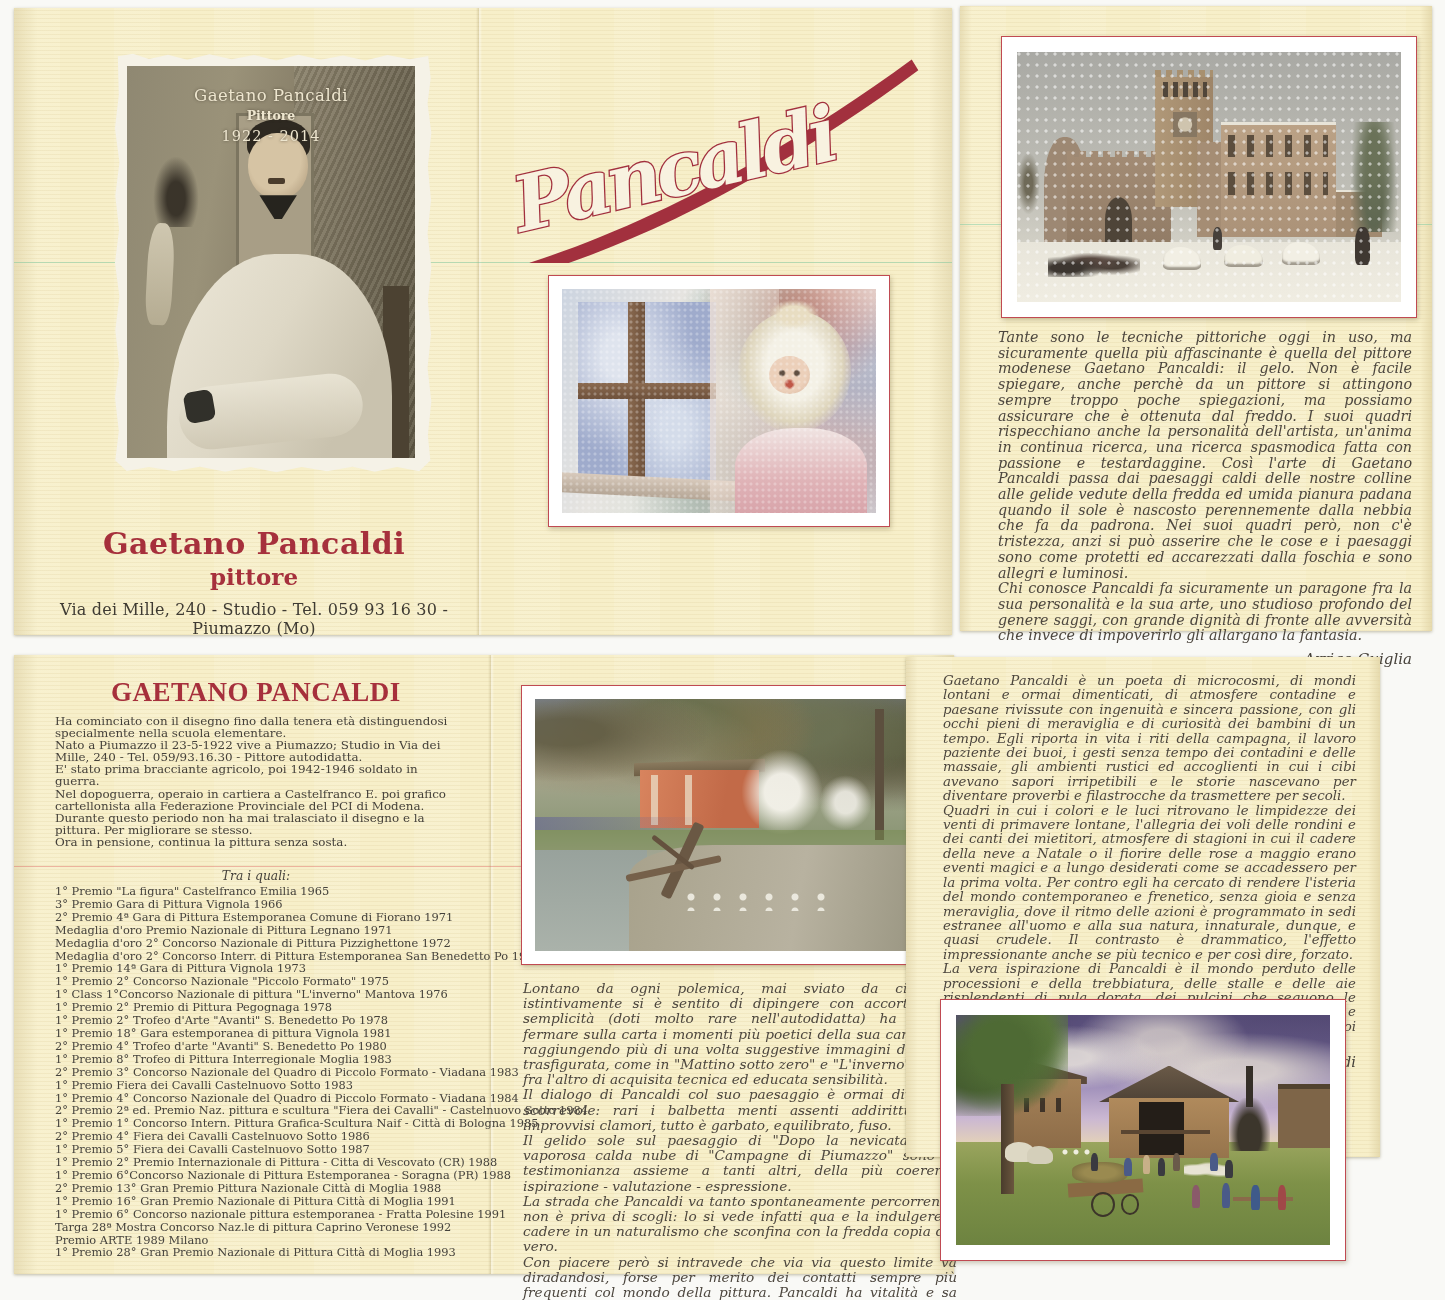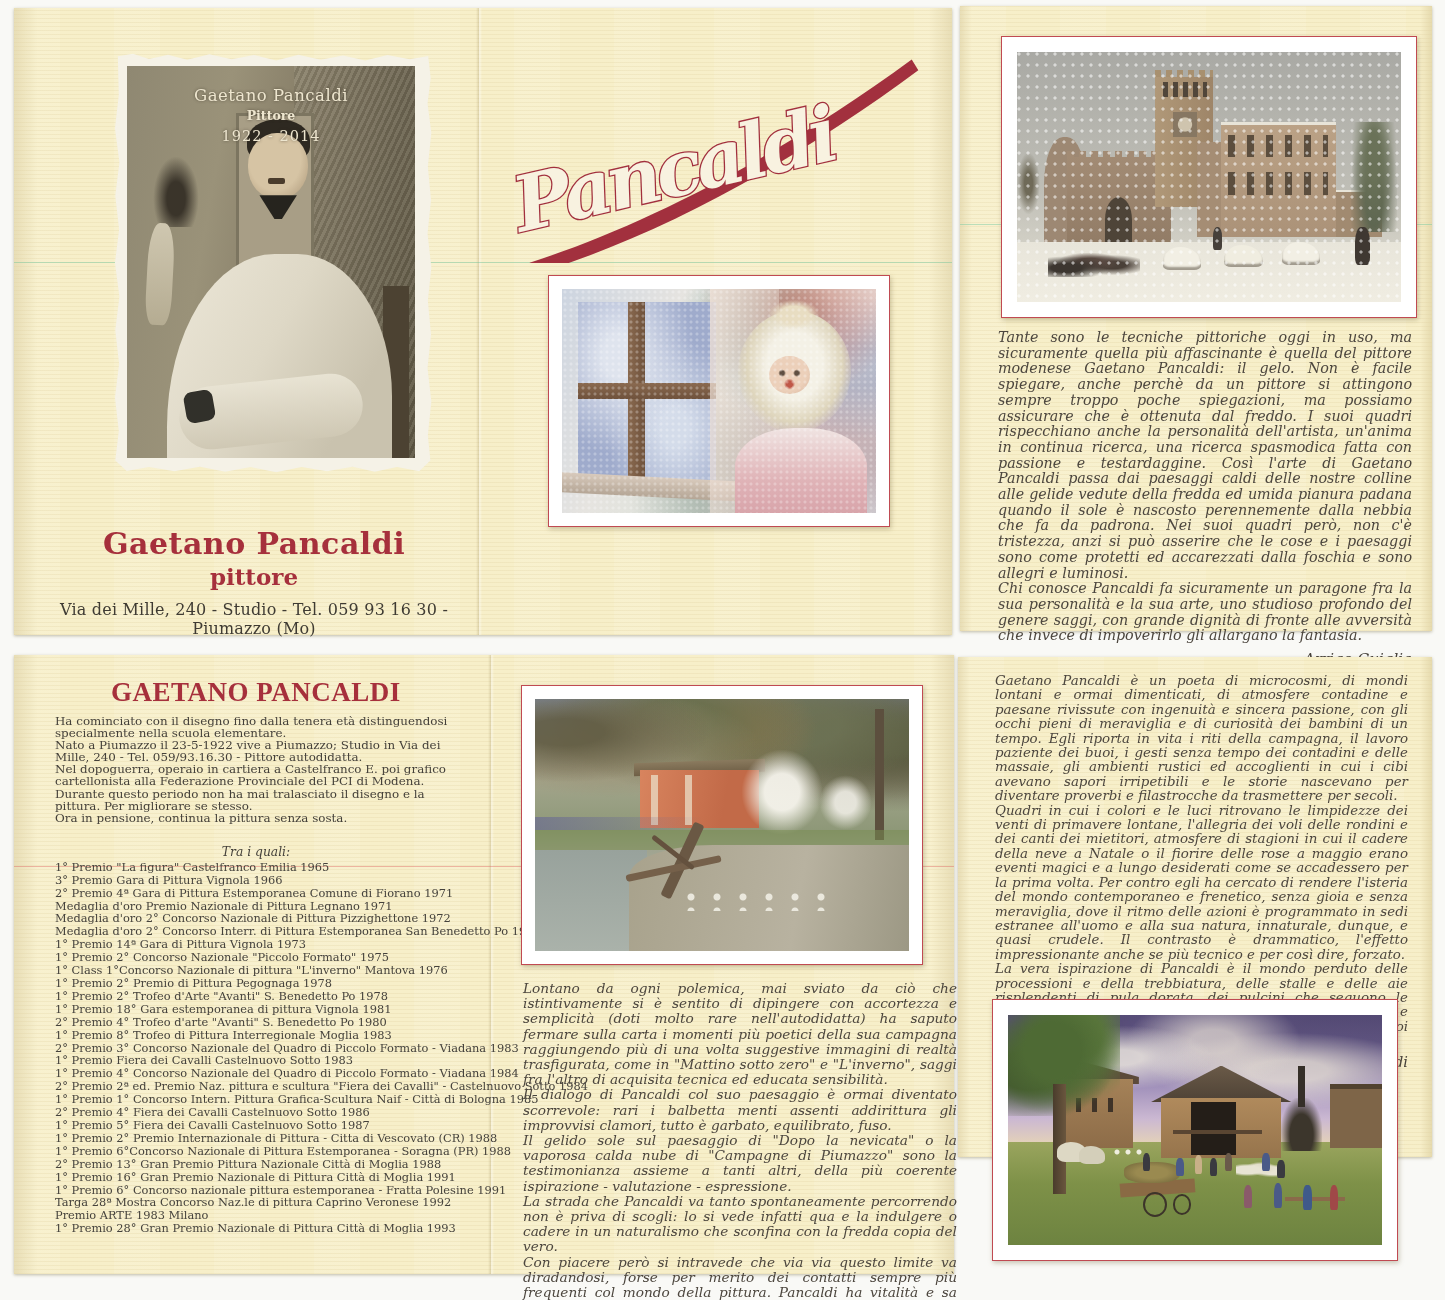--- a/index.html
+++ b/index.html
@@ -160,20 +160,21 @@
 
 <div class="sheet" style="left:14px;top:655px;width:940px;height:619px">
   <div class="crease" style="left:474px"></div>
   <div class="scanline-r" style="top:211px"></div>
 
   <div class="s" style="left:41px;top:22px;width:402px">
     <div class="bl-title">GAETANO PANCALDI</div>
     <div class="bio">
         <p>Ha cominciato con il disegno fino dalla tenera età distinguendosi specialmente nella scuola elementare.</p>
         <p>Nato a Piumazzo il 23-5-1922 vive a Piumazzo; Studio in Via dei Mille, 240 - Tel. 059/93.16.30 - Pittore autodidatta.</p>
+        <p>E' stato prima bracciante agricolo, poi 1942-1946 soldato in guerra.</p>
         <p>Nel dopoguerra, operaio in cartiera a Castelfranco E. poi grafico cartellonista alla Federazione Provinciale del PCI di Modena.</p>
         <p>Durante questo periodo non ha mai tralasciato il disegno e la pittura. Per migliorare se stesso.</p>
         <p>Ora in pensione, continua la pittura senza sosta.</p>
       </div>
     <div class="tra" style="margin-top:21px">Tra i quali:</div>
     <div class="prizes" style="margin-top:2px">
         <div>1° Premio "La figura" Castelfranco Emilia 1965</div>
         <div>3° Premio Gara di Pittura Vignola 1966</div>
         <div>2° Premio 4ª Gara di Pittura Estemporanea Comune di Fiorano 1971</div>
         <div>Medaglia d'oro Premio Nazionale di Pittura Legnano 1971</div>
@@ -193,21 +194,21 @@
         <div>2° Premio 2ª ed. Premio Naz. pittura e scultura "Fiera dei Cavalli" - Castelnuovo Sotto 1984</div>
         <div>1° Premio 1° Concorso Intern. Pittura Grafica-Scultura Naif - Città di Bologna 1985</div>
         <div>2° Premio 4° Fiera dei Cavalli Castelnuovo Sotto 1986</div>
         <div>1° Premio 5° Fiera dei Cavalli Castelnuovo Sotto 1987</div>
         <div>1° Premio 2° Premio Internazionale di Pittura - Citta di Vescovato (CR) 1988</div>
         <div>1° Premio 6°Concorso Nazionale di Pittura Estemporanea - Soragna (PR) 1988</div>
         <div>2° Premio 13° Gran Premio Pittura Nazionale Città di Moglia 1988</div>
         <div>1° Premio 16° Gran Premio Nazionale di Pittura Città di Moglia 1991</div>
         <div>1° Premio 6° Concorso nazionale pittura estemporanea - Fratta Polesine 1991</div>
         <div>Targa 28ª Mostra Concorso Naz.le di pittura Caprino Veronese 1992</div>
-        <div>Premio ARTE 1983 Milano</div>
+        <div>Premio ARTE 1989 Milano</div>
         <div>1° Premio 28° Gran Premio Nazionale di Pittura Città di Moglia 1993</div>
       </div>
   </div>
 
   <div class="art-frame" style="left:507px;top:30px;width:402px;height:280px">
     <div class="art" style="inset:13px;background:linear-gradient(180deg,#8792a6 0%,#9aa2ae 14%,#b0b0a0 20%,#a8a48c 28%,#9aa084 40%,#8e9878 52%,#a0a490 60%,#a8aa9a 70%,#b0aea0 82%,#a8a698 100%)" aria-label="Spring landscape with red farmhouse, blossoming white trees and a fallen branch">
       <div class="s" style="left:0;top:0;width:100%;height:60%;background:
         radial-gradient(ellipse at 8% 22%, rgba(90,85,60,.8) 8%, rgba(0,0,0,0) 30%),
         radial-gradient(ellipse at 20% 30%, rgba(150,140,110,.8) 10%, rgba(0,0,0,0) 35%),
         radial-gradient(ellipse at 38% 14%, rgba(105,110,75,.9) 12%, rgba(0,0,0,0) 38%),
@@ -238,21 +239,21 @@
         <p>Lontano da ogni polemica, mai sviato da ciò che istintivamente si è sentito di dipingere con accortezza e semplicità (doti molto rare nell'autodidatta) ha saputo fermare sulla carta i momenti più poetici della sua campagna raggiungendo più di una volta suggestive immagini di realtà trasfigurata, come in "Mattino sotto zero" e "L'inverno", saggi fra l'altro di acquisita tecnica ed educata sensibilità.</p>
         <p>Il dialogo di Pancaldi col suo paesaggio è ormai diventato scorrevole: rari i balbetta menti assenti addirittura gli improvvisi clamori, tutto è garbato, equilibrato, fuso.</p>
         <p>Il gelido sole sul paesaggio di "Dopo la nevicata" o la vaporosa calda nube di "Campagne di Piumazzo" sono la testimonianza assieme a tanti altri, della più coerente ispirazione - valutazione - espressione.</p>
         <p>La strada che Pancaldi va tanto spontaneamente percorrendo non è priva di scogli: lo si vede infatti qua e la indulgere o cadere in un naturalismo che sconfina con la fredda copia del vero.</p>
         <p>Con piacere però si intravede che via via questo limite va diradandosi, forse per merito dei contatti sempre più frequenti col mondo della pittura. Pancaldi ha vitalità e sa applicarsi con metodo; questo lascia presagire ulteriori sviluppi nella sua personalità e nelle sue opere future. (1959)</p>
       </div>
 
   </div>
 </div>
 
-<div class="sheet" style="left:958px;top:657px;width:474px;height:500px">
+<div class="sheet" style="left:906px;top:657px;width:474px;height:500px">
 
   <div class="s it-block br-text" style="left:37px;top:17px;width:413px">
     <div>
         <p>Gaetano Pancaldi è un poeta di microcosmi, di mondi lontani e ormai dimenticati, di atmosfere contadine e paesane rivissute con ingenuità e sincera passione, con gli occhi pieni di meraviglia e di curiosità dei bambini di un tempo. Egli riporta in vita i riti della campagna, il lavoro paziente dei buoi, i gesti senza tempo dei contadini e delle massaie, gli ambienti rustici ed accoglienti in cui i cibi avevano sapori irripetibili e le storie nascevano per diventare proverbi e filastrocche da trasmettere per secoli.</p>
         <p>Quadri in cui i colori e le luci ritrovano le limpidezze dei venti di primavere lontane, l'allegria dei voli delle rondini e dei canti dei mietitori, atmosfere di stagioni in cui il cadere della neve a Natale o il fiorire delle rose a maggio erano eventi magici e a lungo desiderati come se accadessero per la prima volta. Per contro egli ha cercato di rendere l'isteria del mondo contemporaneo e frenetico, senza gioia e senza meraviglia, dove il ritmo delle azioni è programmato in sedi estranee all'uomo e alla sua natura, innaturale, dunque, e quasi crudele. Il contrasto è drammatico, l'effetto impressionante anche se più tecnico e per così dire, forzato.</p>
         <p>La vera ispirazione di Pancaldi è il mondo perduto delle processioni e della trebbiatura, delle stalle e delle aie risplendenti di pula dorata, dei pulcini che seguono le chiocce lungo i filari dissodati dalla fatica della vanga e della zappa. C'è il senso della fatica più aspra, nei suoi quadri, e della gioia più semplice e pura.</p>
       </div>
     <div class="sig-line" style="margin-top:6px;font-size:14.5px">Valerio M. Manfredi</div>
   </div>
 

